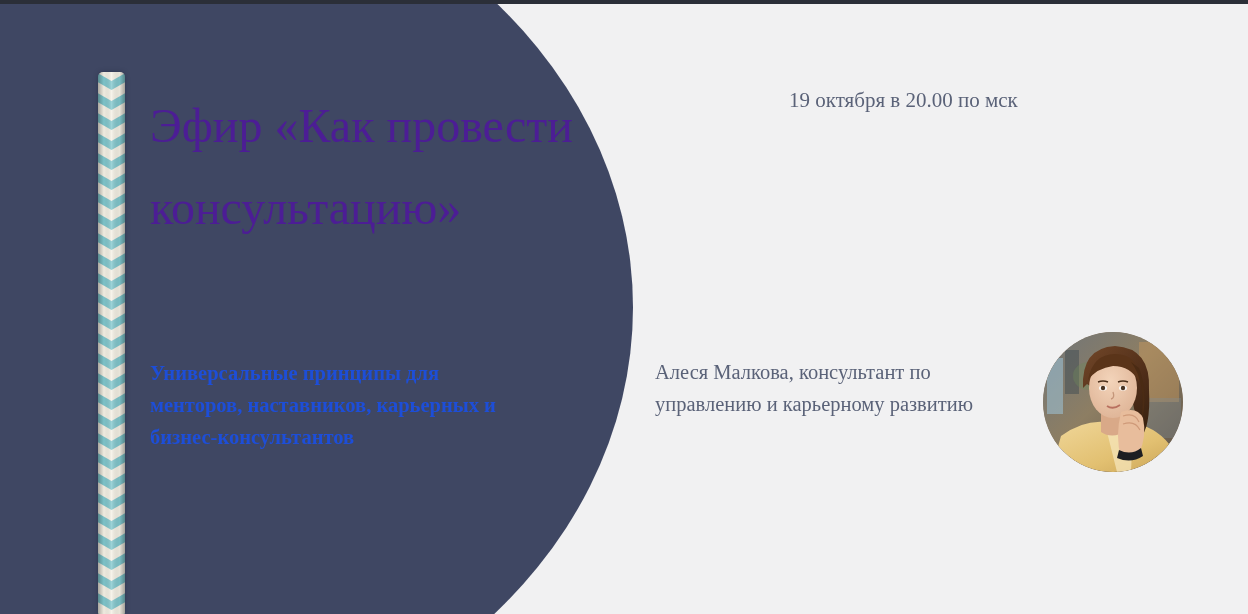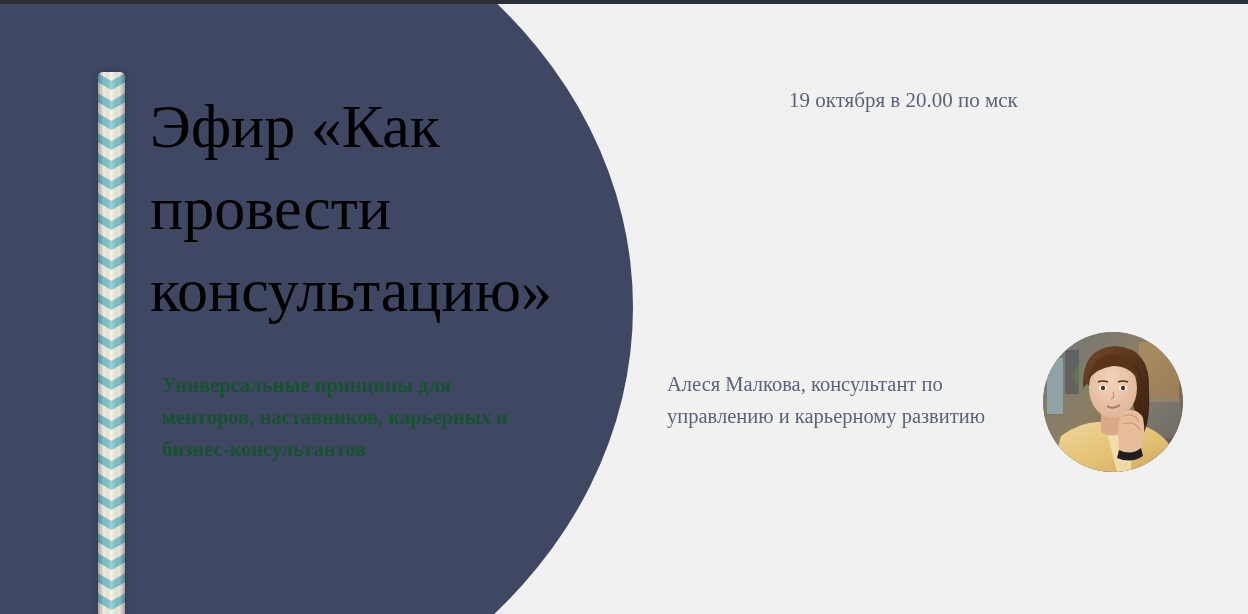--- a/index.html
+++ b/index.html
@@ -61,56 +61,56 @@
     width: 500px;
     height: 614px;
     z-index: 4;
   }
   .slide-title {
     position: absolute;
     left: 0;
     top: 85px;
     width: 500px;
     margin: 0;
-    font-size: 62px;
+    font-size: 48px;
     line-height: 82px;
     font-weight: 400;
-    color: #000000;
+    color: #4c1d95;
     letter-spacing: 0px;
   }
   .slide-subtitle {
     position: absolute;
     left: 0;
     top: 357px;
     width: 360px;
-    margin: 12px;
+    margin: 0;
     font-size: 20.5px;
     line-height: 32px;
     font-weight: 700;
-    color: #14532d;
+    color: #1d4ed8;
   }
 
   
   .date-line {
     position: absolute;
     left: 789px;
     top: 85px;
     margin: 0;
     font-size: 21px;
     line-height: 30px;
     font-weight: 400;
     color: #5A6278;
     z-index: 4;
   }
   .speaker-text {
     position: absolute;
     left: 655px;
     top: 356px;
     width: 370px;
-    margin: 12px;
+    margin: 0;
     font-size: 20.5px;
     line-height: 32px;
     font-weight: 400;
     color: #5A6278;
     z-index: 4;
   }
 
   
   .avatar {
     position: absolute;

